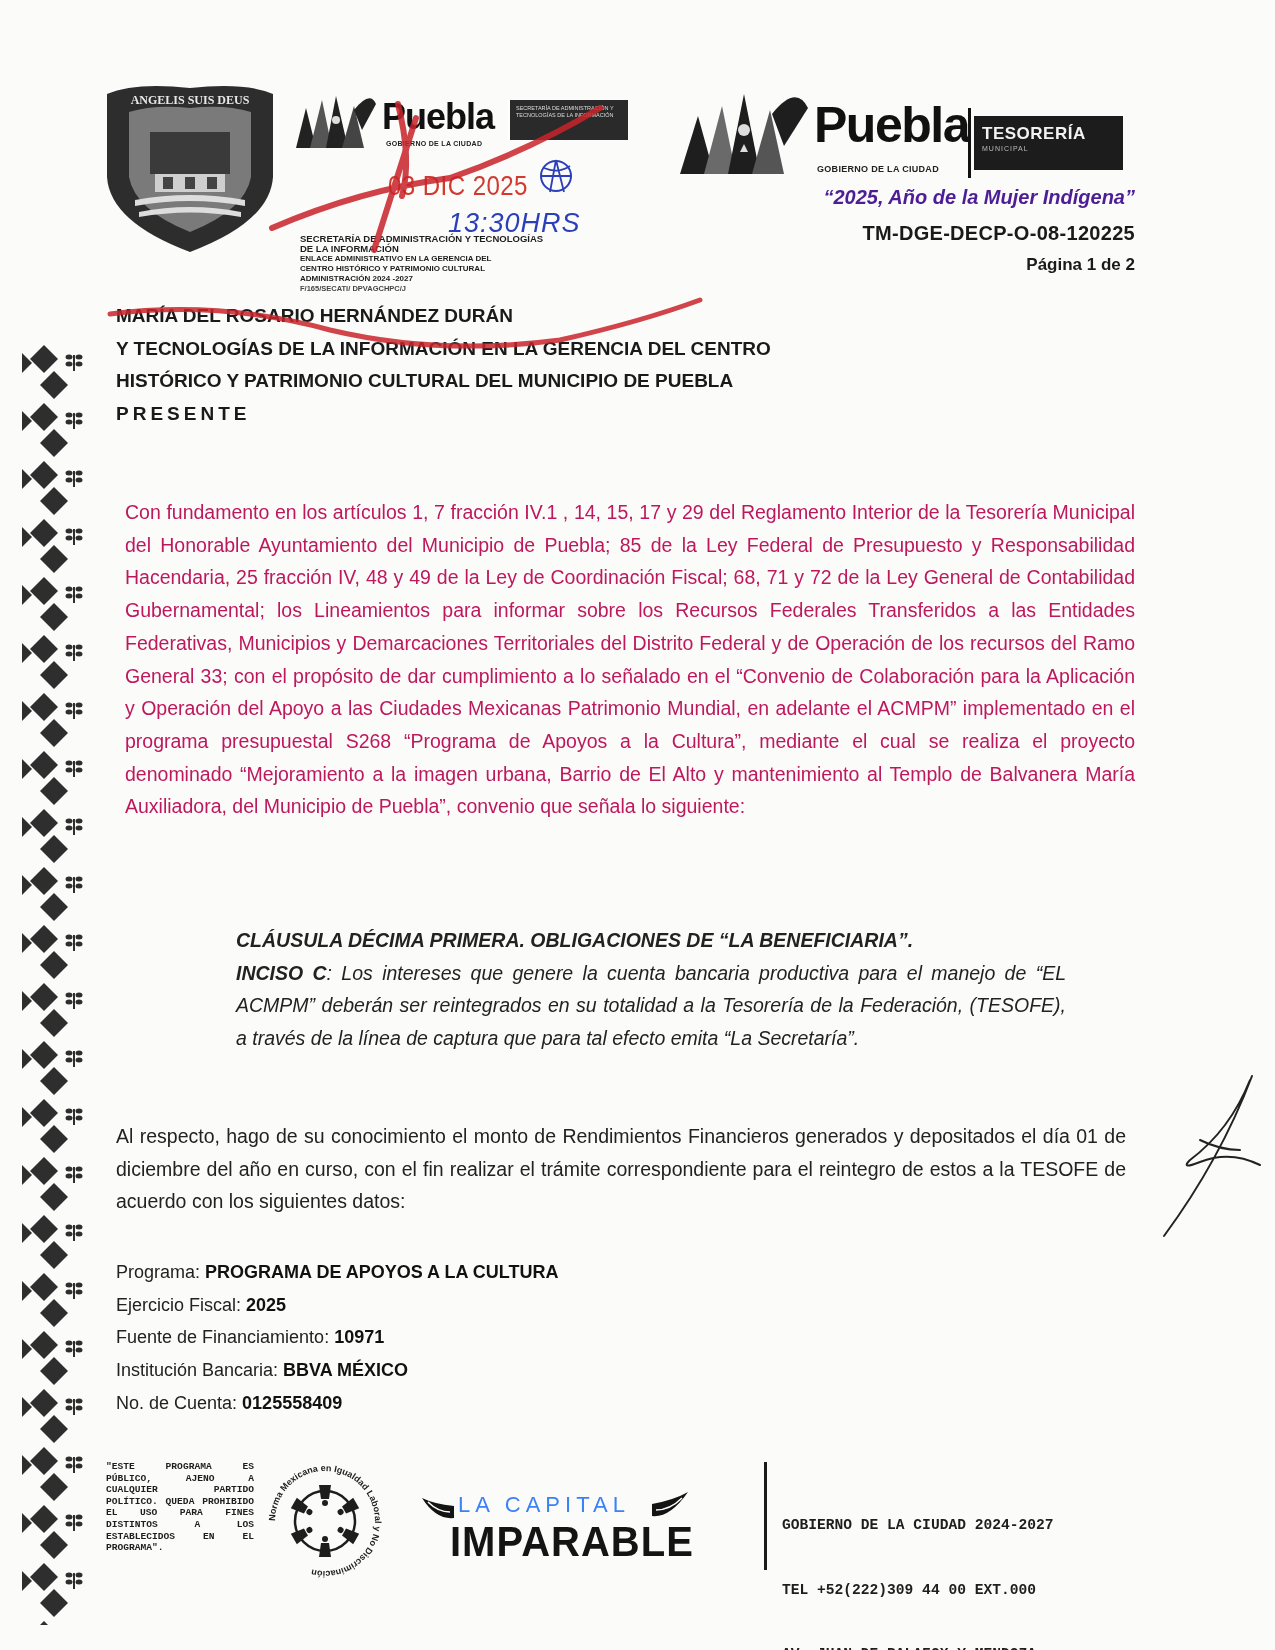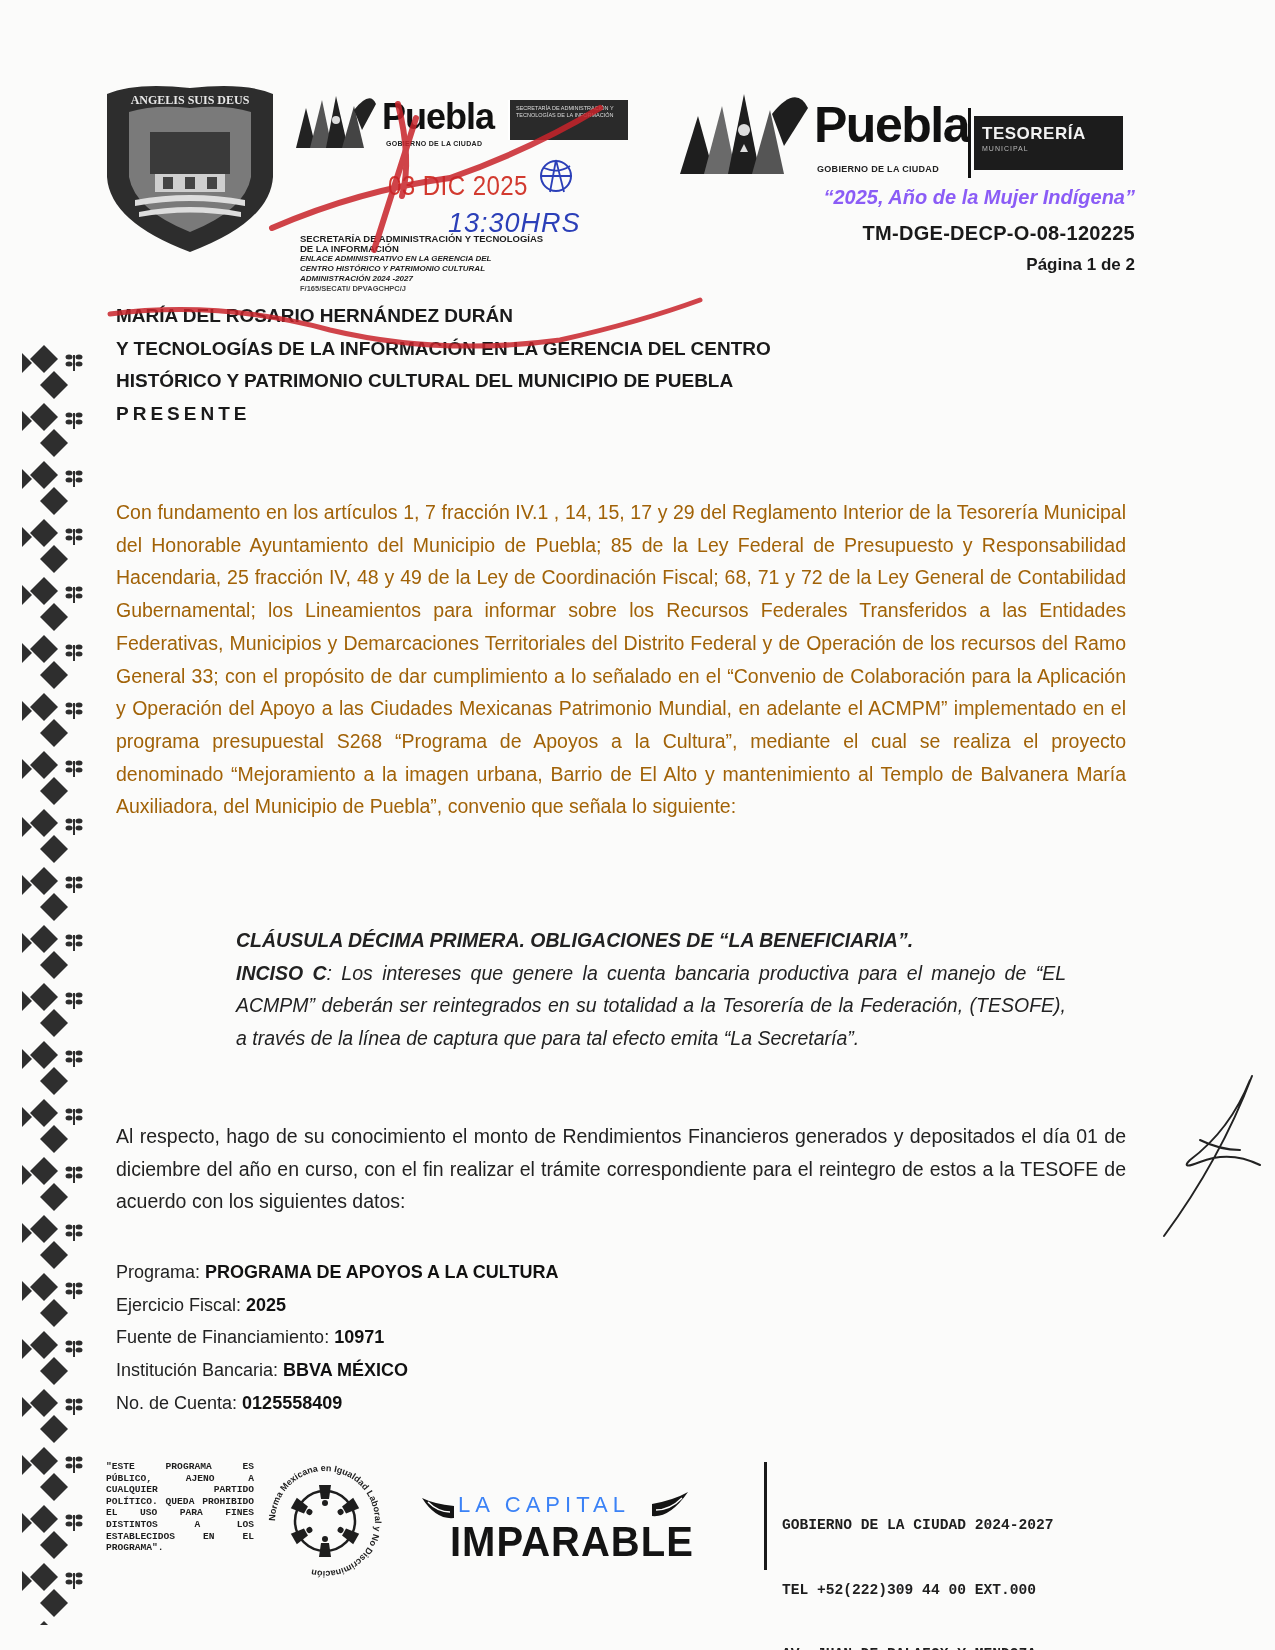--- a/index.html
+++ b/index.html
@@ -22,38 +22,38 @@
 
     .logo-big { left: 676px; top: 86px; width: 460px; height: 96px; }
     .logo-big .art { position:absolute; left:0; top:0; }
     .logo-big .brand { position:absolute; left:138px; top:10px; font-weight:700; font-size:50px; letter-spacing:-1.5px; color:#111; }
     .logo-big .sub { position:absolute; left:141px; top:78px; font-size:9px; font-weight:700; color:#222; letter-spacing:0.3px; }
     .logo-big .vline { position:absolute; left:292px; top:22px; width:3px; height:70px; background:#111; }
     .logo-big .tag { position:absolute; left:298px; top:30px; width:149px; height:54px; background:#1c1c1c; color:#f2f2f2; padding:8px 8px; box-sizing:border-box; }
     .logo-big .tag .t1 { font-size:17px; font-weight:700; letter-spacing:0.5px; display:block; }
     .logo-big .tag .t2 { font-size:7px; color:#bbb; letter-spacing:1px; display:block; margin-top:1px; }
 
-    .motto { right: 140px; top: 186px; font-size: 20px; font-weight: 700; font-style: italic; color:#8b5cf6; }
+    .motto { right: 140px; top: 186px; font-size: 20px; font-weight: 700; font-style: italic; color:#4c1d95; }
     .ref { right: 140px; top: 222px; font-size: 20px; font-weight: 700; color:#1a1a1a; letter-spacing: 0.3px; }
     .page { right: 140px; top: 255px; font-size: 17px; font-weight: 700; color:#1a1a1a; }
 
     
     .stamp-date { left: 388px; top: 170px; font-size: 28px; color: #d23a2f; font-family:"Liberation Sans Narrow","Liberation Sans",sans-serif; letter-spacing: 0.5px; transform: scaleX(0.86); transform-origin:left; }
     .stamp-time { left: 448px; top: 208px; font-size: 27px; color: #2b3fb8; font-style: italic; letter-spacing: 1px; text-align: right; }
     .stamp-org { left: 300px; top: 234px; width: 320px; text-align: left; font-weight: 700; color:#1d1d1d; line-height: 10px; }
     .stamp-org .l1 { font-size: 9.5px; }
-    .stamp-org .l2 { font-size: 8px; font-style: italic; }
+    .stamp-org .l2 { font-size: 8px; }
     .stamp-org .l3 { font-size: 7.5px; color:#444; }
 
     
     .recipient { left: 116px; top: 300px; font-weight: 700; font-size: 19px; line-height: 32.5px; color:#1a1a1a; }
     .recipient .presente { letter-spacing: 4px; }
 
     
-    .body-par { left: 116px; top: 496px; width: 1010px; font-size: 19.5px; line-height: 32.7px; text-align: justify; color:#a16207; }
+    .body-par { left: 125px; top: 496px; width: 1010px; font-size: 19.5px; line-height: 32.7px; text-align: justify; color:#be185d; }
     .clause { left: 236px; top: 924px; width: 830px; font-size: 19.5px; line-height: 32.7px; font-style: italic; text-align: justify; color:#222; }
     .clause .ct { font-weight: 700; }
     .clause b { font-weight: 700; }
     .body-par2 { left: 116px; top: 1120px; width: 1010px; font-size: 19.5px; line-height: 32.7px; text-align: justify; color:#222; }
 
     .details { left: 116px; top: 1256px; font-size: 18px; line-height: 32.7px; color:#222; }
     .details b { font-weight: 700; color:#111; }
 
     
     .legal { left: 106px; top: 1461px; width: 148px; font-family: "Liberation Mono", "DejaVu Sans Mono", monospace; font-size: 9.6px; line-height: 11.6px; text-align: justify; text-align-last: left; color:#1e1e1e; font-weight: 700; }

